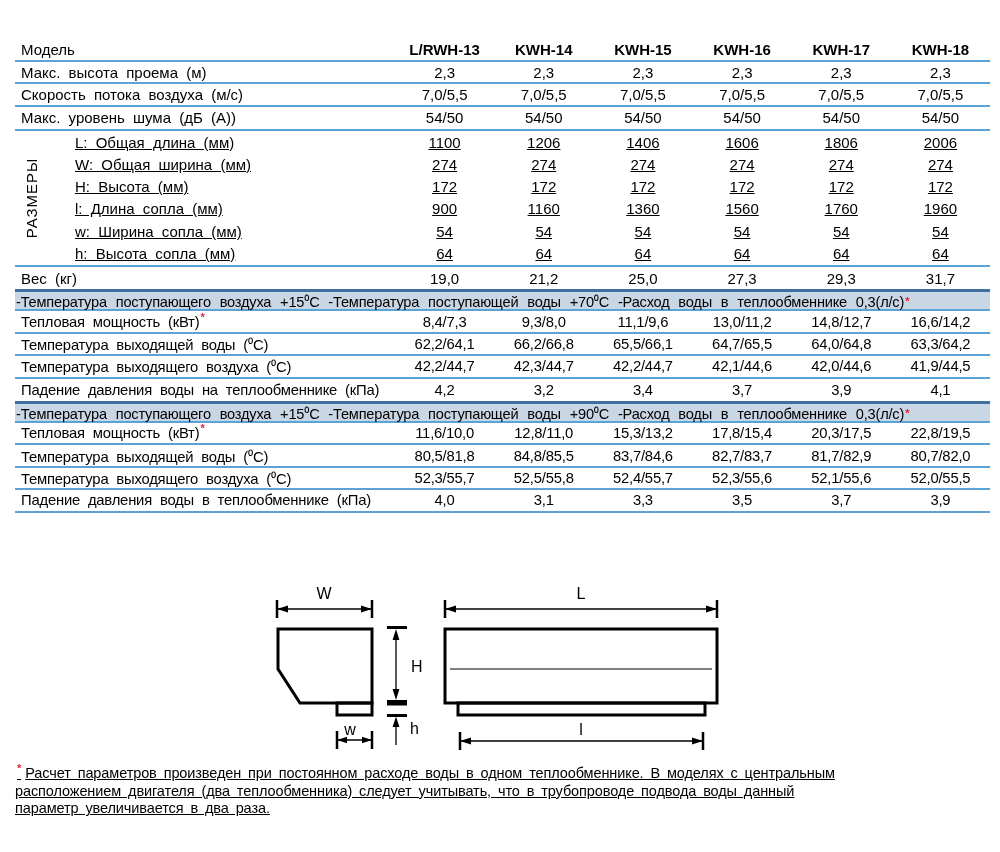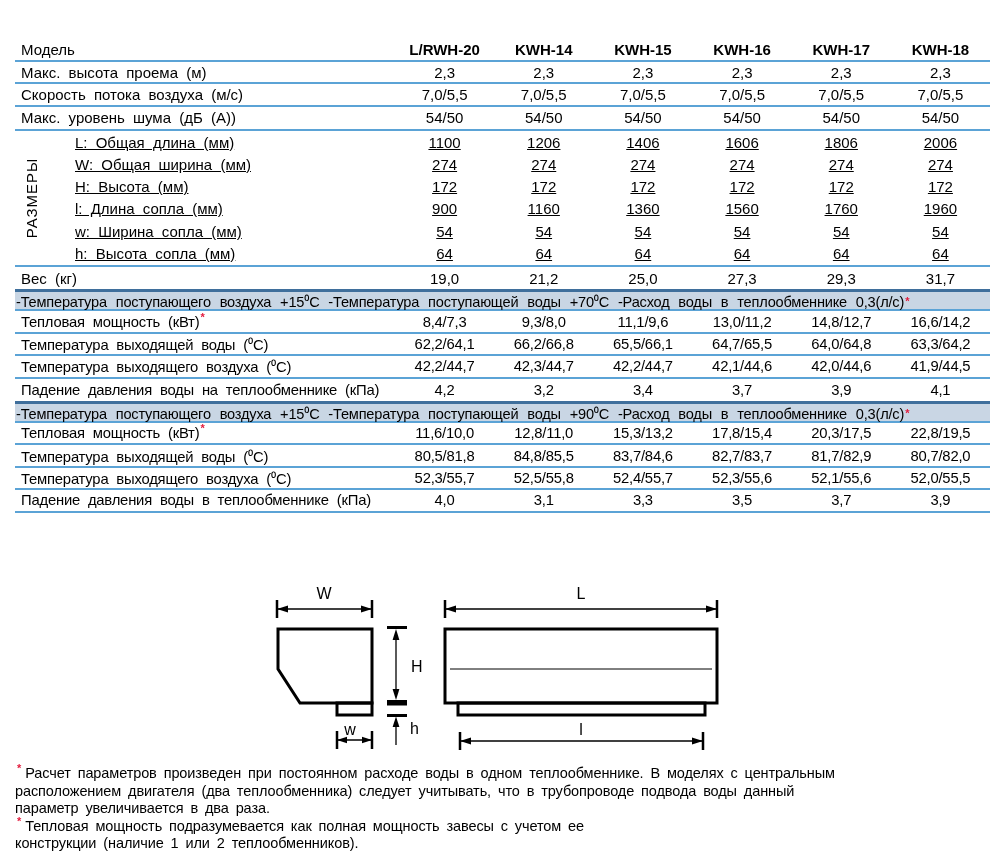--- a/index.html
+++ b/index.html
@@ -35,32 +35,32 @@
     font-size:14.6px;letter-spacing:-0.2px;word-spacing:5px;white-space:nowrap;
   }
   .sec .row{height:22.4px;}
   .sec .lbl,.sec .val{font-size:14.8px;letter-spacing:-0.2px;}
   .star{
     color:var(--red);font-weight:bold;vertical-align:super;
     font-size:11px;line-height:0;margin-left:1px;
   }
   .diagram{position:absolute;left:250px;top:583px;}
   .fnotes{position:absolute;left:15px;top:765px;font-size:14.5px;line-height:17.5px;letter-spacing:-0.1px;word-spacing:3px;}
-  .fn1{width:830px;}
+  .fn1{width:830px;text-decoration:underline;}
   .fn2{width:640px;}
   .fn .star{margin-right:4px;margin-left:2px;}
 </style>
 </head>
 <body>
 
 <div class="tbl">
 
   <div class="row hdr lb">
     <div class="lbl">Модель</div>
-    <div class="val">L/RWH-20</div>
+    <div class="val">L/RWH-13</div>
     <div class="val">KWH-14</div>
     <div class="val">KWH-15</div>
     <div class="val">KWH-16</div>
     <div class="val">KWH-17</div>
     <div class="val">KWH-18</div>
   </div>
 
   <div class="row lb">
     <div class="lbl">Макс. высота проема (м)</div>
     <div class="val">2,3</div>
@@ -294,16 +294,13 @@
     <polygon points="210,158 221,154.5 221,161.5" fill="#000" stroke="none"></polygon>
     <polygon points="453,158 442,154.5 442,161.5" fill="#000" stroke="none"></polygon>
     <text x="331" y="152" text-anchor="middle" fill="#000" stroke="none">l</text>
   </g>
 </svg>
 
 <div class="fnotes">
   <div class="fn fn1">
     <span class="star">*</span><span>Расчет параметров произведен при постоянном расходе воды в одном теплообменнике. В моделях с центральным расположением двигателя (два теплообменника) следует учитывать, что в трубопроводе подвода воды данный параметр увеличивается в два раза.</span>
   </div>
-  <div class="fn fn2">
-    <span class="star">*</span><span>Тепловая мощность подразумевается как полная мощность  завесы с учетом ее конструкции (наличие 1 или 2 теплообменников).</span>
-  </div>
 </div>
 
 </body></html>

